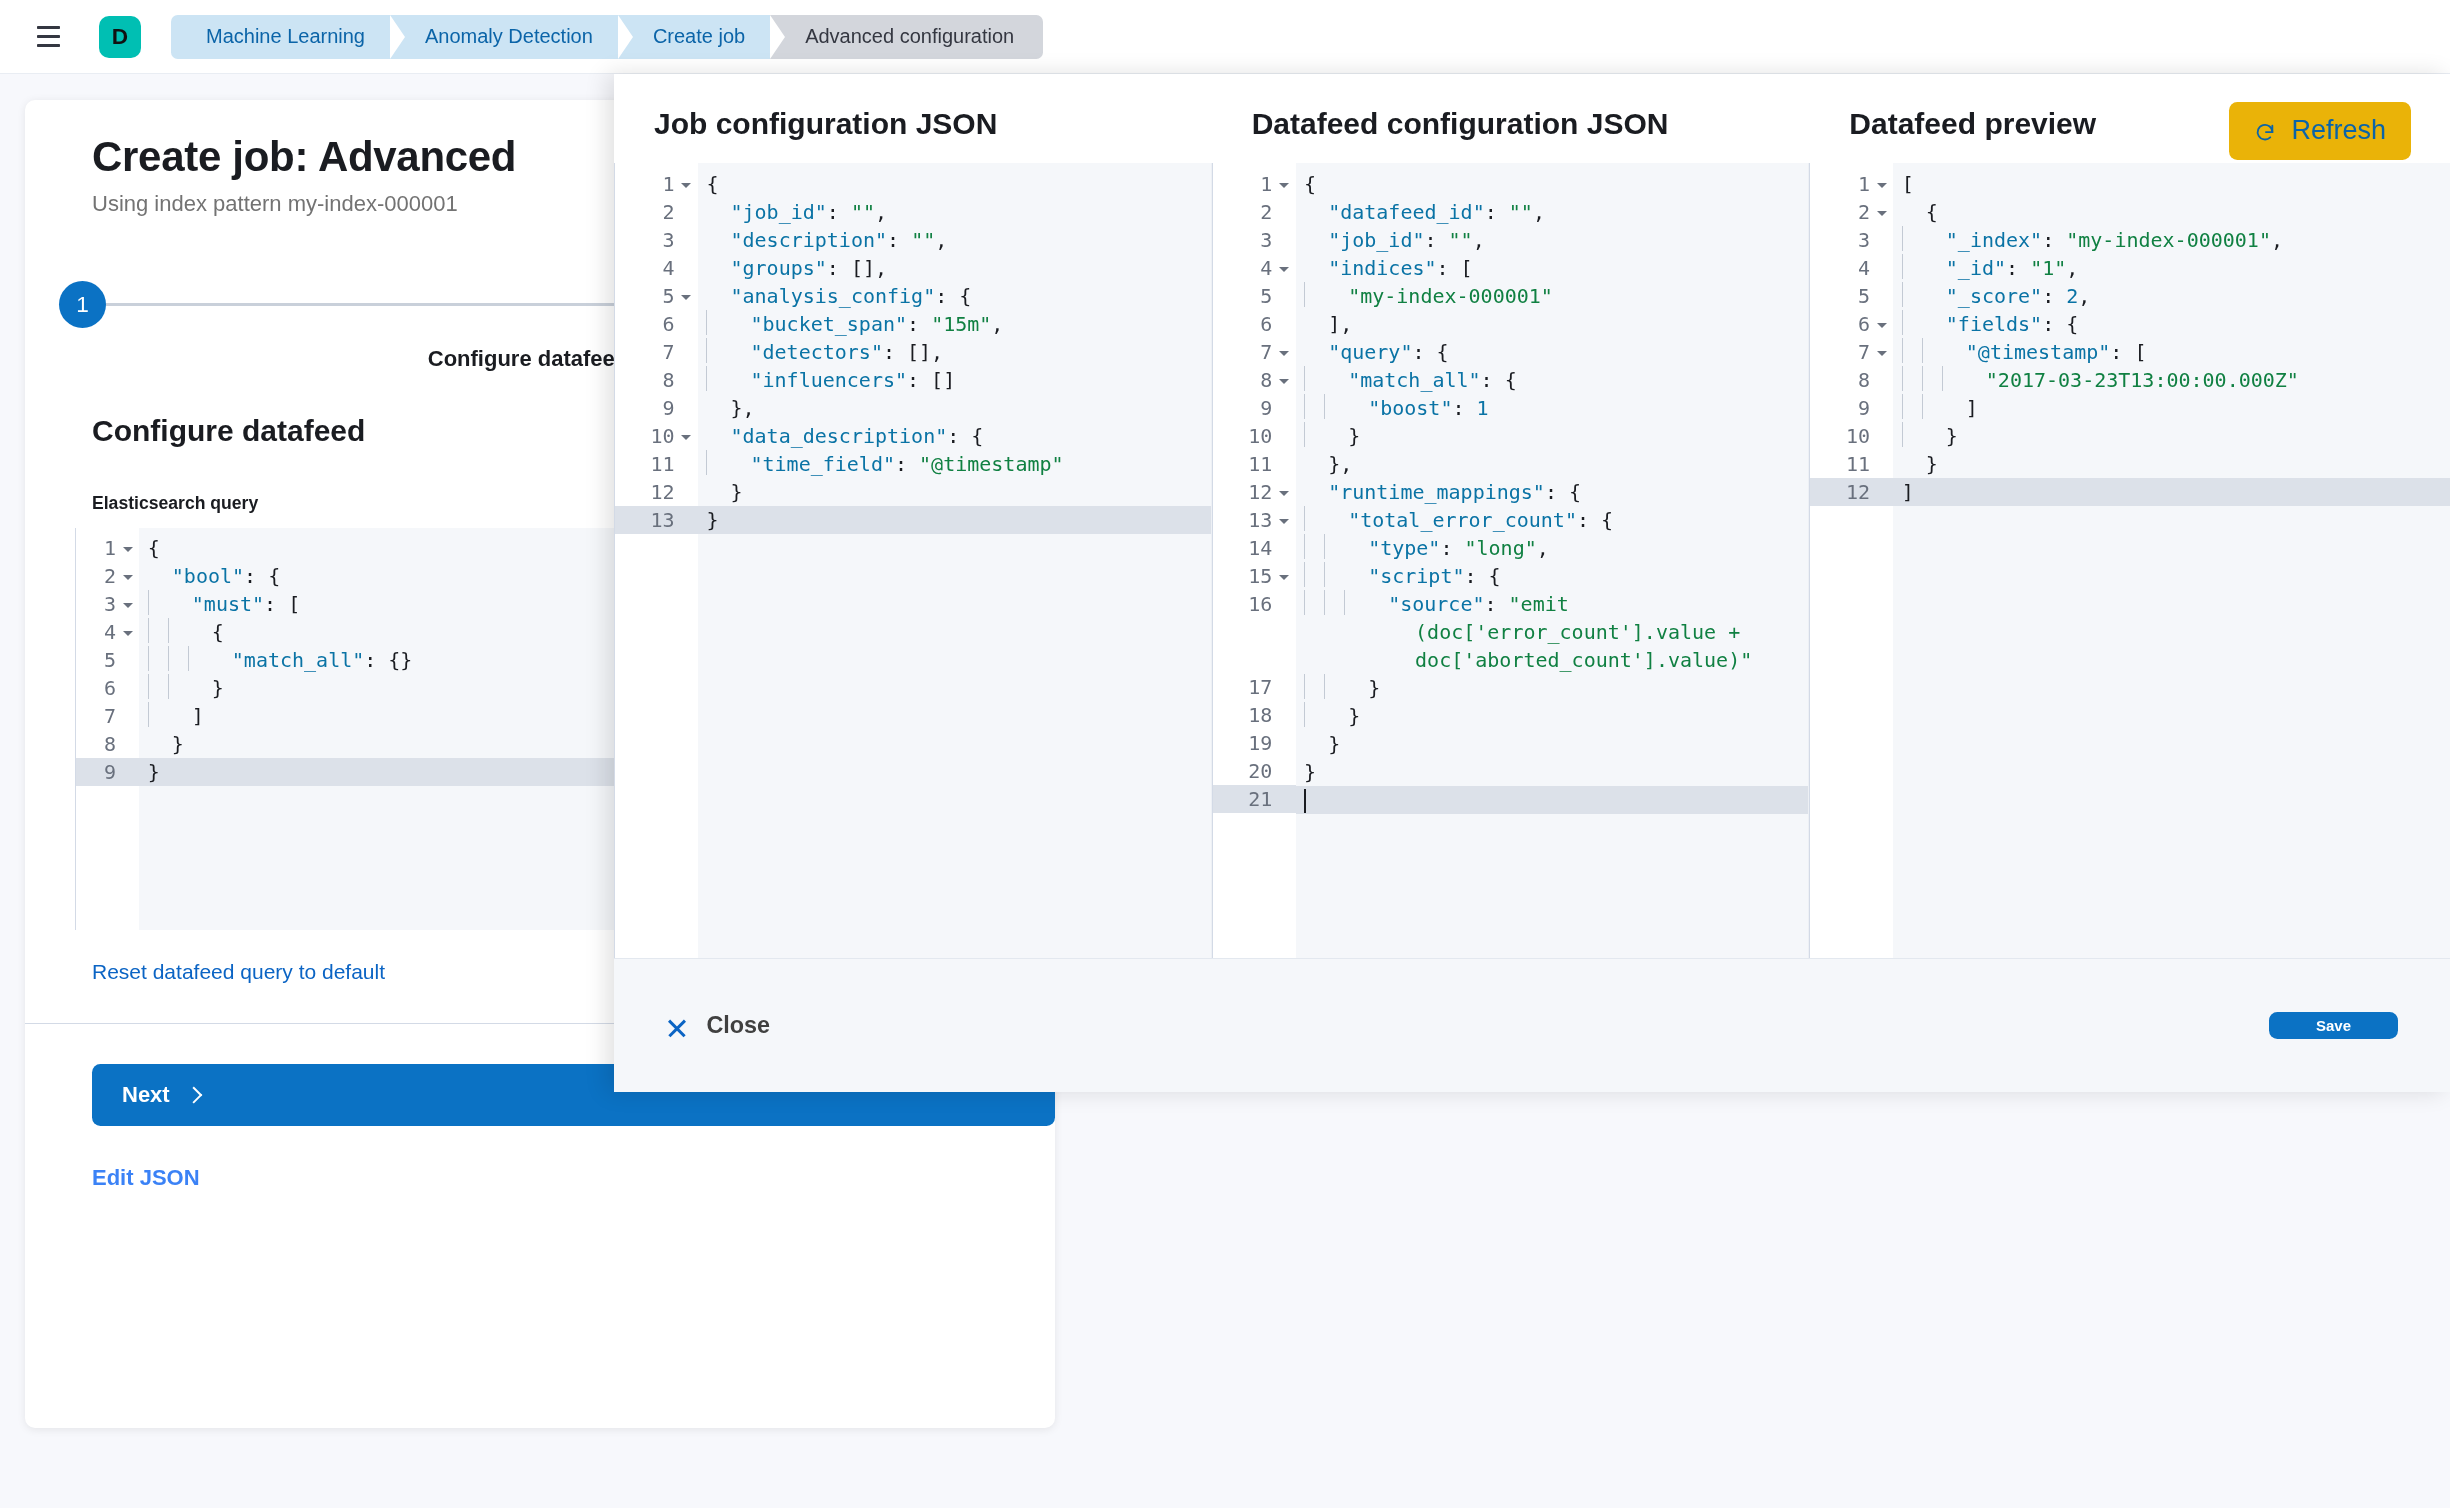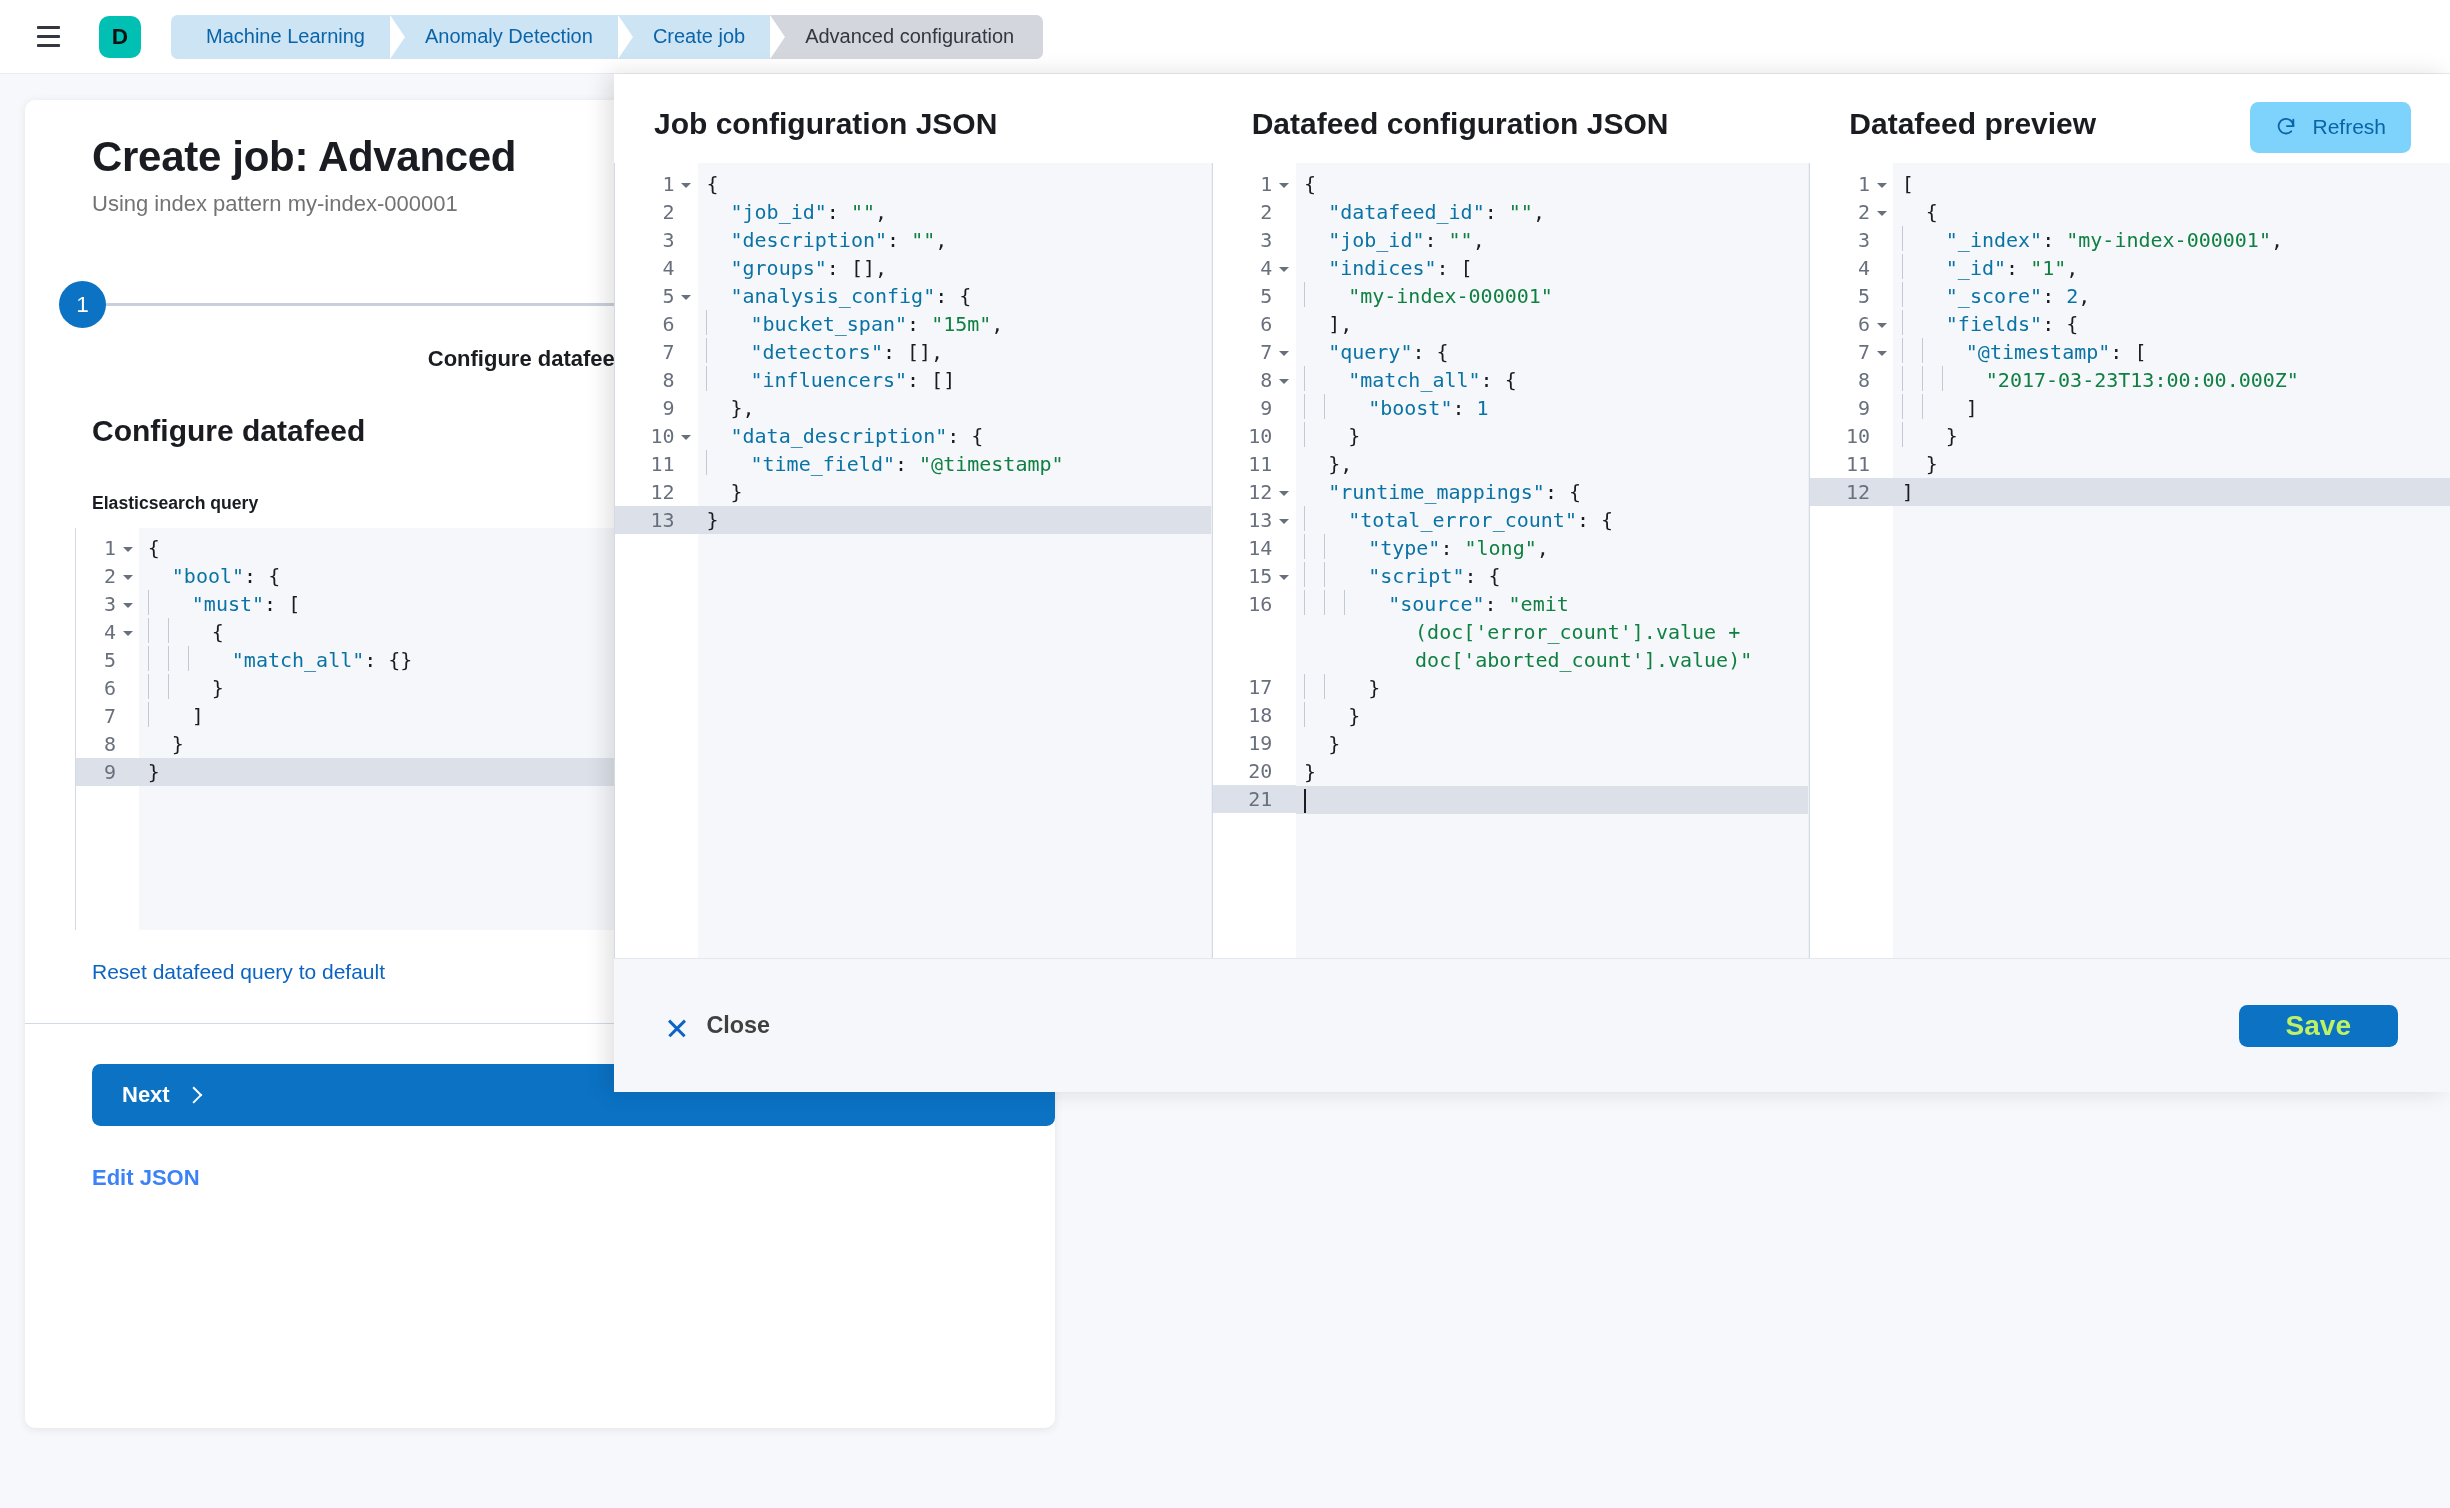--- a/index.html
+++ b/index.html
@@ -343,25 +343,25 @@
     flex: 1;
     border-right: 0.8px solid #EDF0F5;
   }
   .col-job      { width: 598px; }
   .col-datafeed { width: 598px; }
   .col-preview  { width: 641px; }
   .col-job .gutter, .col-datafeed .gutter, .col-preview .gutter { width: 84px; }
   .col-preview .editor { border-right: none; }
 
   .btn-refresh {
-    background: #7dd3fc;
+    background: #eab308;
     color: #0B64A8;
     border: none;
     border-radius: 8.4px;
-    font-size: 21px;
+    font-size: 27px;
     font-weight: 500;
     padding: 13.4px 25px;
     display: flex;
     align-items: center;
     gap: 15px;
     cursor: pointer;
     font-family: "Liberation Sans", sans-serif;
     white-space: nowrap;
     margin-top: -5px;
   }
@@ -397,24 +397,24 @@
     content: "";
     position: absolute;
     left: 0; top: 10px;
     width: 22px; height: 2.5px;
     background: #0B64C4;
   }
   .x-glyph::before { transform: rotate(45deg); }
   .x-glyph::after  { transform: rotate(-45deg); }
   .btn-save {
     background: #0B72C4;
-    color: #bef264;
+    color: #ffffff;
     border: none;
     border-radius: 8.4px;
-    font-size: 28px;
+    font-size: 15px;
     font-weight: 700;
     padding: 5px 47px;
     cursor: pointer;
     font-family: "Liberation Sans", sans-serif;
   }
 </style>
 </head>
 <body>
 
 <div class="header">

